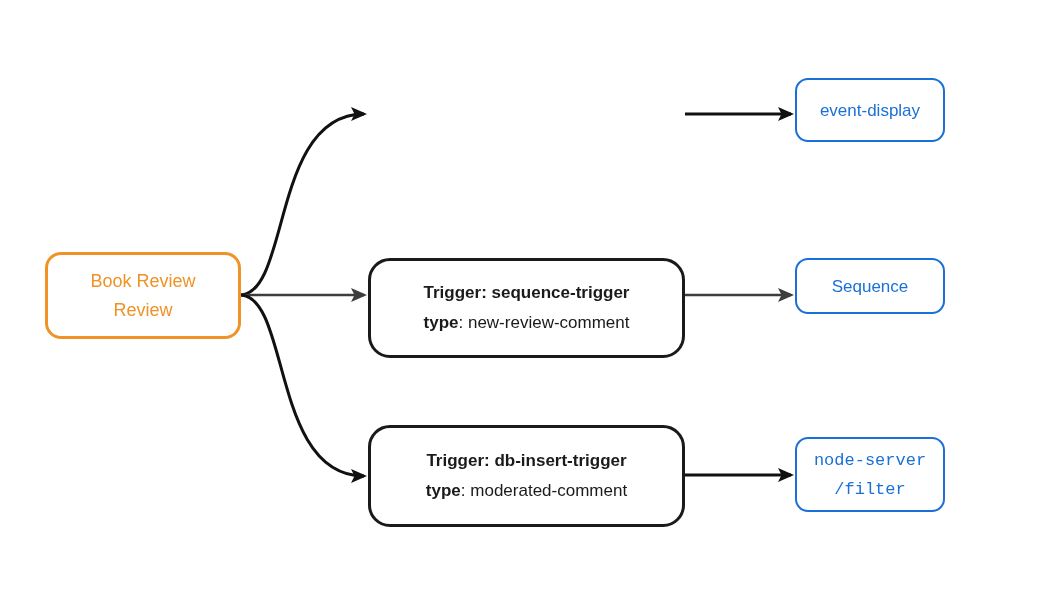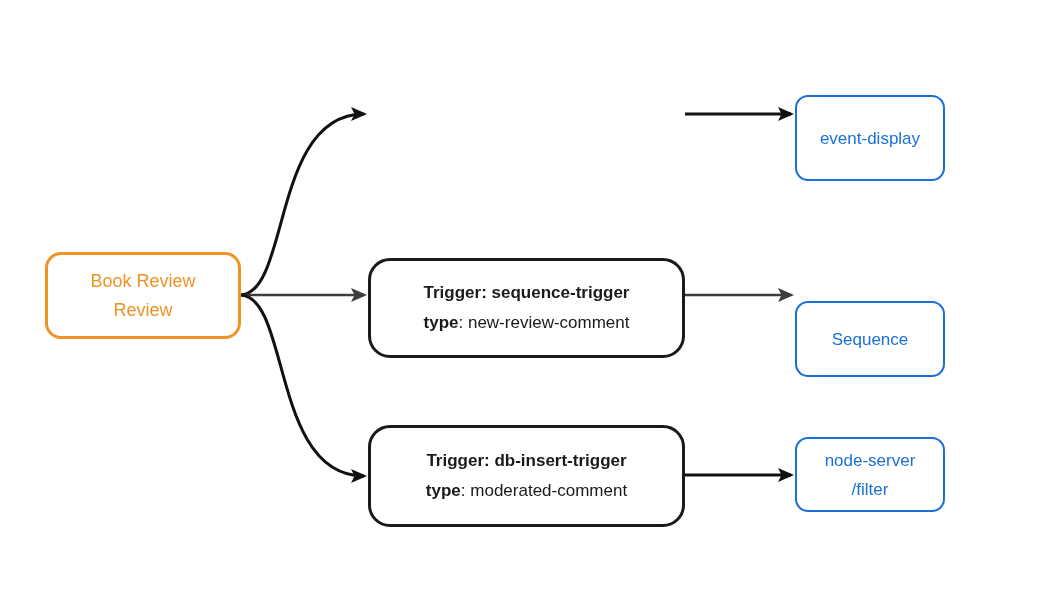--- a/index.html
+++ b/index.html
@@ -54,23 +54,23 @@
   .shift-right { transform: translateX(17px); }
 
   
   .sink {
     border: 2.5px solid #1A70D6;
     border-radius: 13px;
     color: #1A70D6;
     font-size: 17px;
     left: 795px; width: 150px;
   }
-  .sink-1 { top: 95px;  height: 86px; }
-  .sink-2 { top: 258px; height: 76px; margin-top: 43px; }
-  .sink-3 { top: 437px; height: 75px; }
+  .sink-1 { top: 78px;  height: 64px; }
+  .sink-2 { top: 258px; height: 56px; }
+  .sink-3 { top: 437px; height: 75px; font-family: Liberation Mono, monospace; }
   .sink .ln { line-height: 29px; }
 </style>
 </head>
 <body>
 
 <div class="canvas">
 
   <svg class="connector-layer" viewBox="0 0 1043 613" xmlns="http://www.w3.org/2000/svg">
     <defs>
       <marker id="ah-black" markerUnits="userSpaceOnUse" markerWidth="16" markerHeight="14" refX="13" refY="7" orient="auto">

